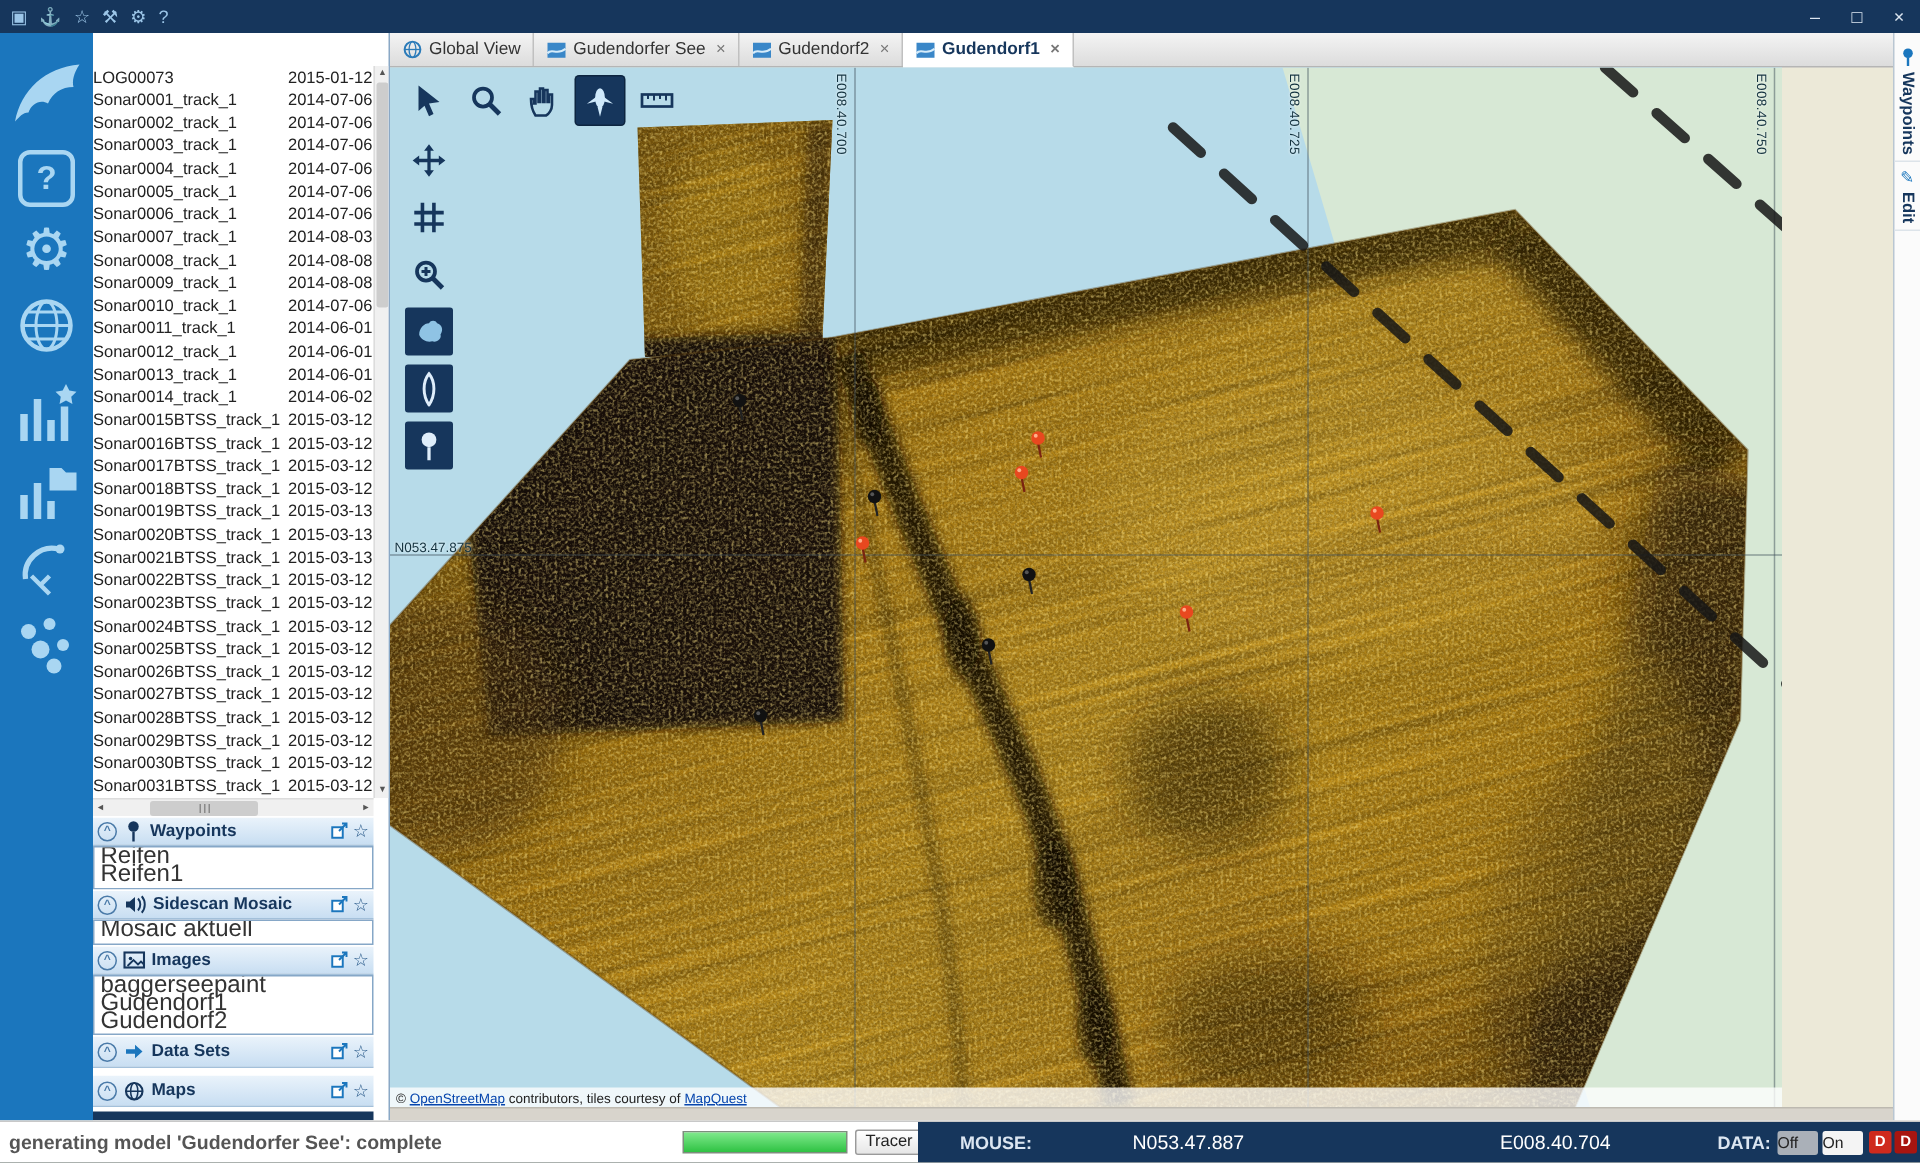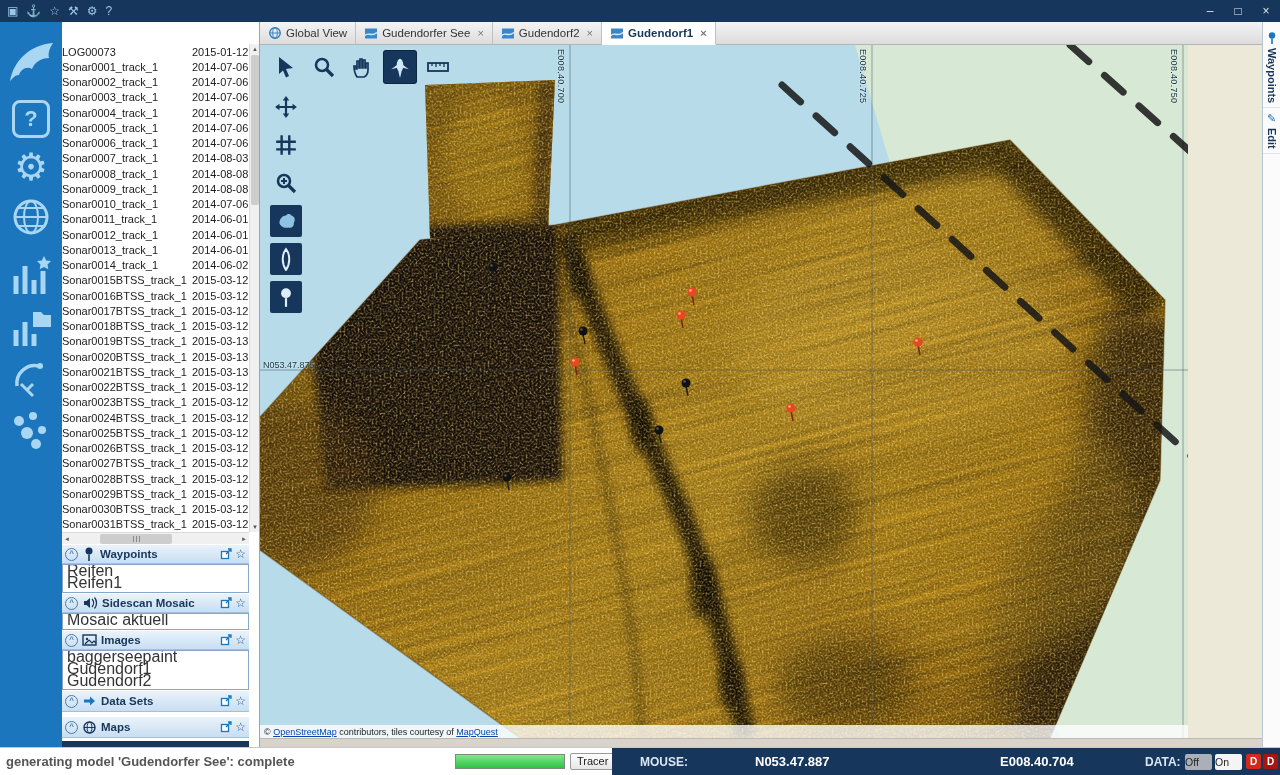--- a/index.html
+++ b/index.html
@@ -70,21 +70,21 @@
   .vtab .pencil{font-size:11px;color:#1b76bd}
 
   
   #statusbar{position:absolute;left:0;top:747px;width:1280px;height:28px;background:#fff;border-top:1px solid #c8c8c8}
   #status-msg{position:absolute;left:6px;top:6px;font-size:13px;font-weight:bold;color:#555}
   #progress{position:absolute;left:455px;top:6px;width:110px;height:15px;border:1px solid #7d8d7d;background:#eee}
   #progress .fill{height:100%;width:100%;background:linear-gradient(#7fe98c,#2fc243)}
   #tracer-btn{position:absolute;left:570px;top:5px;height:17px;padding:0 6px;font-size:11px;color:#222;background:linear-gradient(#fff,#e6e6e6);border:1px solid #9a9a9a;border-radius:2px;line-height:15px}
   #status-navy{position:absolute;left:612px;top:0;right:0;height:28px;background:#16365c}
   .st-label{position:absolute;font-size:12px;font-weight:bold;color:#dce6f1;top:7px}
-  .st-val{position:absolute;font-size:13px;font-weight:bold;color:#fff;top:6px}
+  .st-val{position:absolute;font-size:13px;font-weight:normal;color:#fff;top:6px}
   .st-btn{position:absolute;top:6px;width:27px;height:16px;font-size:10.5px;text-align:left;line-height:16px;border-radius:2px}
   .st-btn.off{background:#aab0b8;color:#222}
   .st-btn.on{background:#f4f4f4;color:#222}
   .st-ind{position:absolute;top:6px;width:15px;height:15px;font-size:10px;font-weight:bold;color:#fff;text-align:center;line-height:15px;border-radius:2px}
 </style>
 </head>
 <body>
 
 <div id="app">
 

